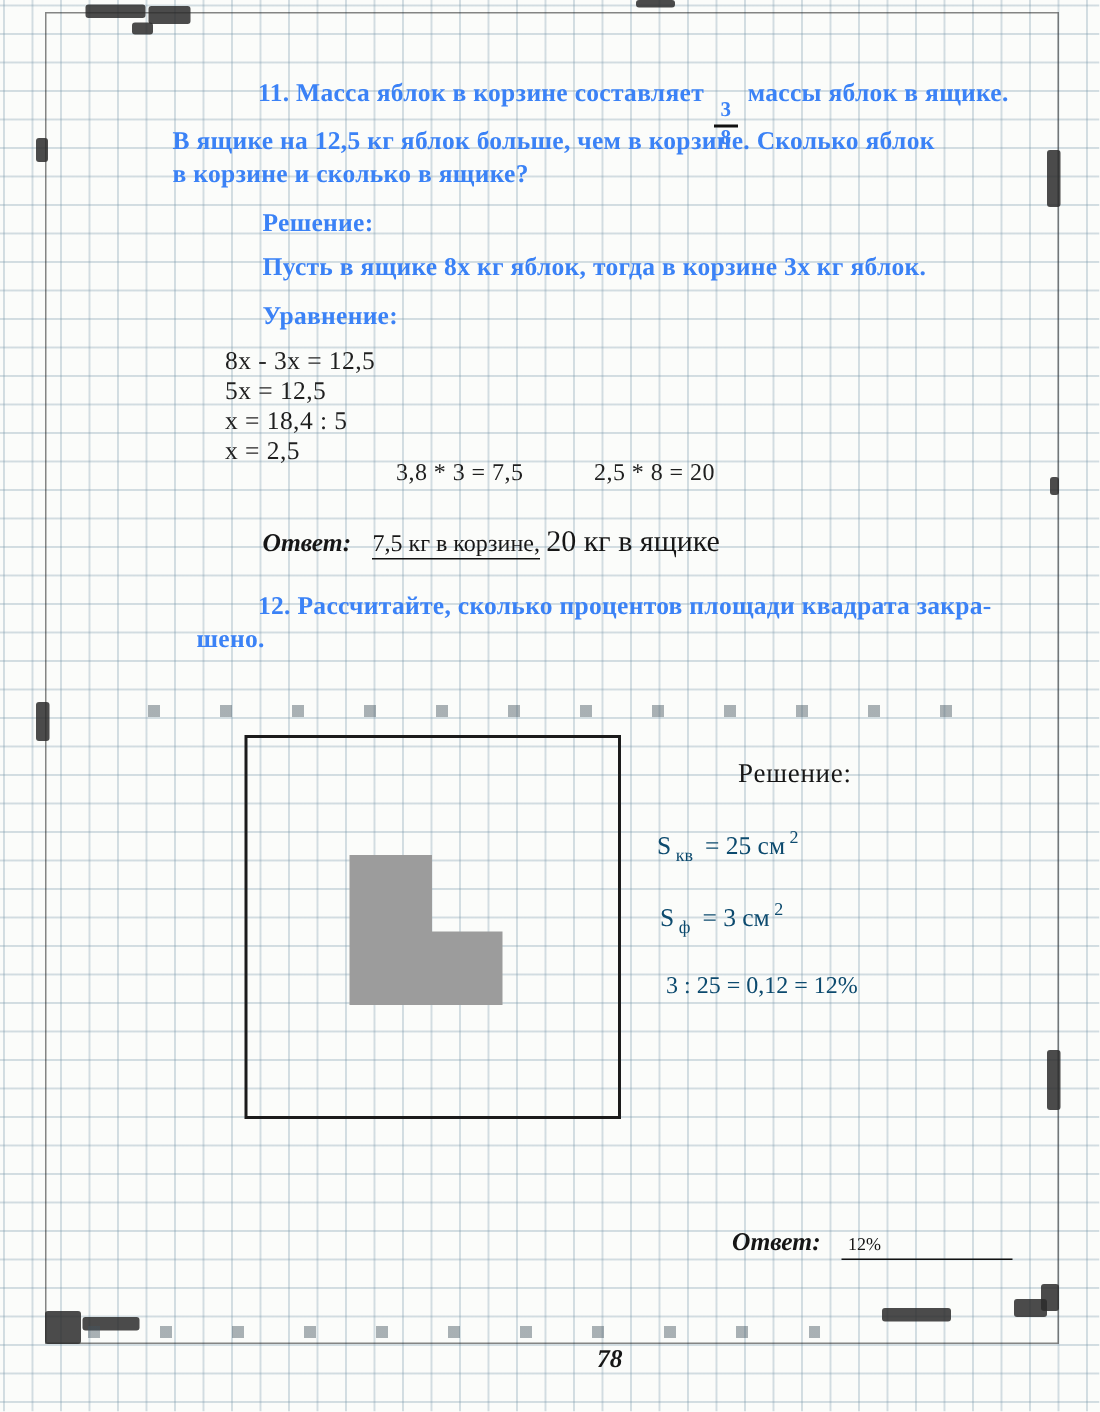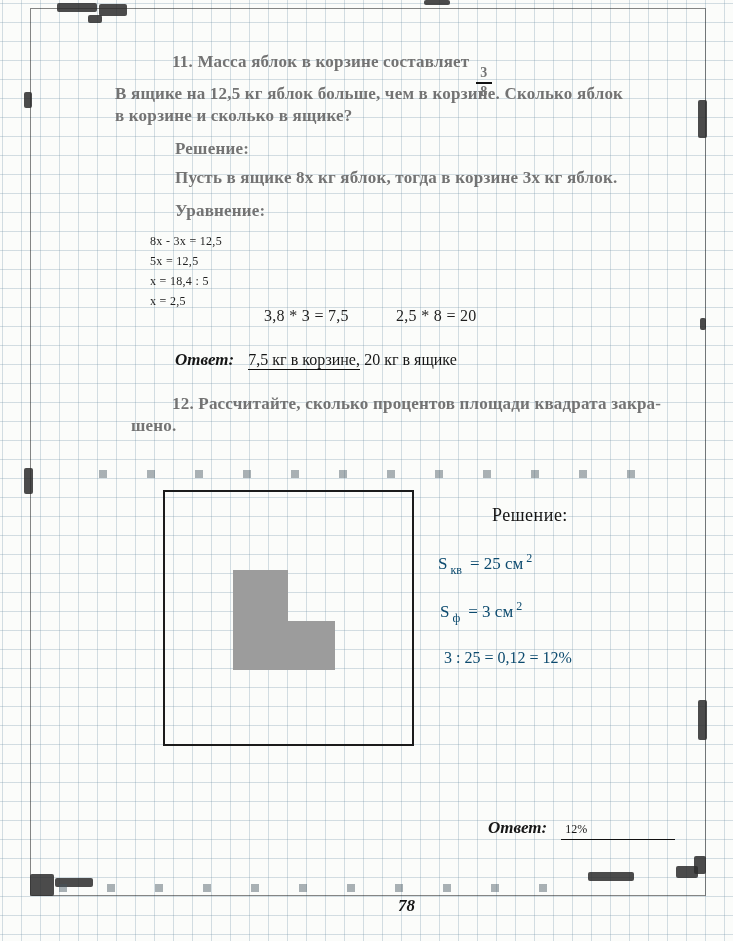--- a/index.html
+++ b/index.html
@@ -15,23 +15,23 @@
       linear-gradient(to right, rgba(116,148,168,0.30) 1px, transparent 1px),
       linear-gradient(to bottom, rgba(116,148,168,0.30) 1px, transparent 1px);
     background-size:19px 19px;
     background-position:2px 3px;
   }
   .frame{
     position:absolute;left:30px;top:8px;width:674px;height:886px;
     border:1px solid rgba(35,35,35,0.55);
   }
   .abs{position:absolute;white-space:nowrap;}
-  .ptxt{font-size:17px;font-weight:bold;letter-spacing:.2px;color:#737373;}
+  .ptxt{font-size:17px;font-weight:bold;letter-spacing:.2px;color:#3b82f6;}
   .itl{}
-  .hand{font-size:12px;color:#1f1f1f;letter-spacing:.3px;}
+  .hand{font-size:17px;color:#1f1f1f;letter-spacing:.3px;}
   .frac{display:inline-flex;flex-direction:column;align-items:center;vertical-align:-10px;margin:0 7px;font-size:14px;line-height:1.05;font-weight:bold;}
   .frac .num{padding:0 4px 1px;}
   .frac .den{border-top:2px solid #111;padding:1px 4px 0;}
   .underlined{border-bottom:1.6px solid #111;padding-bottom:1px;}
   .square{position:absolute;left:163px;top:490px;width:247px;height:252px;border:2px solid #1b1b1b;}
   .shade{position:absolute;background:#9c9c9c;}
   .s-line{font-size:17px;color:#0c4a6e;}
   .s-sub{font-size:12px;vertical-align:-5px;margin:0 8px 0 3px;}
   .s-sup{font-size:12px;vertical-align:7px;margin-left:3px;}
   .mark{position:absolute;background:#2c2c2c;border-radius:2px;opacity:.85;}
@@ -64,42 +64,42 @@
 <div class="mark" style="left:676px;top:866px;width:22px;height:12px;"></div>
 <div class="mark" style="left:694px;top:856px;width:12px;height:18px;"></div>
 <div class="tickrow" style="left:80px;top:470px;width:580px;"></div>
 <div class="tickrow" style="left:40px;top:884px;width:540px;"></div>
 
 <div class="abs ptxt" style="left:172px;top:52px;">
   <span>11.</span>
   <span>Масса яблок в корзине составляет</span><span class="frac">
       <span class="num">3</span>
       <span class="den">8</span>
-    </span>
+    </span><span>массы яблок в ящике.</span>
 </div>
 <div class="abs ptxt" style="left:115px;top:84px;">В ящике на 12,5 кг яблок больше, чем в корзине. Сколько яблок</div>
 <div class="abs ptxt" style="left:115px;top:106px;">в корзине и сколько в ящике?</div>
 
 <div class="abs ptxt itl" style="left:175px;top:139px;">Решение:</div>
 <div class="abs ptxt" style="left:175px;top:168px;">Пусть в ящике 8x кг яблок, тогда в корзине 3x кг яблок.</div>
 <div class="abs ptxt" style="left:175px;top:201px;">Уравнение:</div>
 
 <div class="abs hand" style="left:150px;top:231px;">
   <div class="eqline">8x - 3x = 12,5</div>
   <div class="eqline">5x = 12,5</div>
   <div class="eqline">x = 18,4 : 5</div>
   <div class="eqline">x = 2,5</div>
 </div>
 <div class="abs hand" style="left:264px;top:307px;font-size:16px;">3,8 * 3 = 7,5</div>
 <div class="abs hand" style="left:396px;top:307px;font-size:16px;">2,5 * 8 = 20</div>
 
 <div class="abs answer-line" style="left:175px;top:350px;">
   <span class="ans-label">Ответ:</span>
   <span class="underlined" style="font-size:16px;margin-top:47px;">7,5 кг в корзине,</span>
-  <span style="font-size:16px;">20 кг в ящике</span>
+  <span style="font-size:20px;">20 кг в ящике</span>
 </div>
 
 <div class="abs ptxt" style="left:172px;top:394px;">
   <span>12.</span>
   <span>Рассчитайте, сколько процентов площади квадрата закра-</span>
 </div>
 <div class="abs ptxt" style="left:131px;top:416px;">шено.</div>
 
 <div class="square"></div>
 <div class="shade" style="left:233px;top:570px;width:55px;height:100px;"></div>

